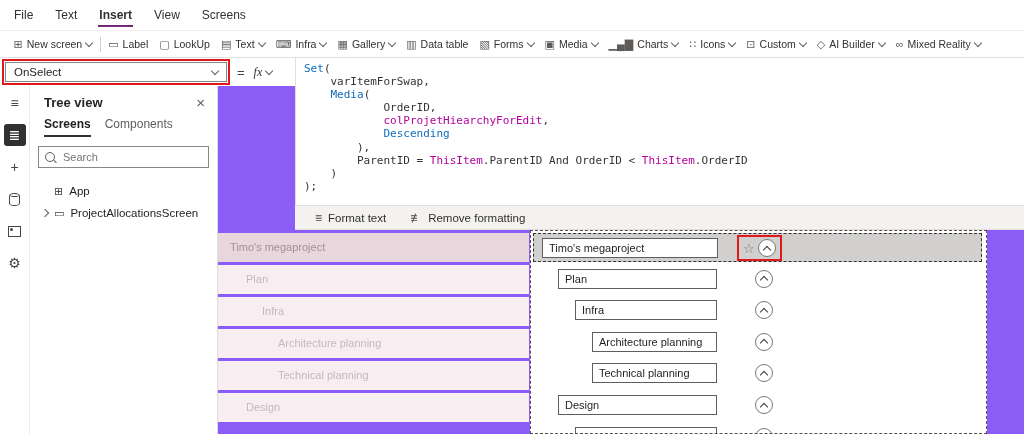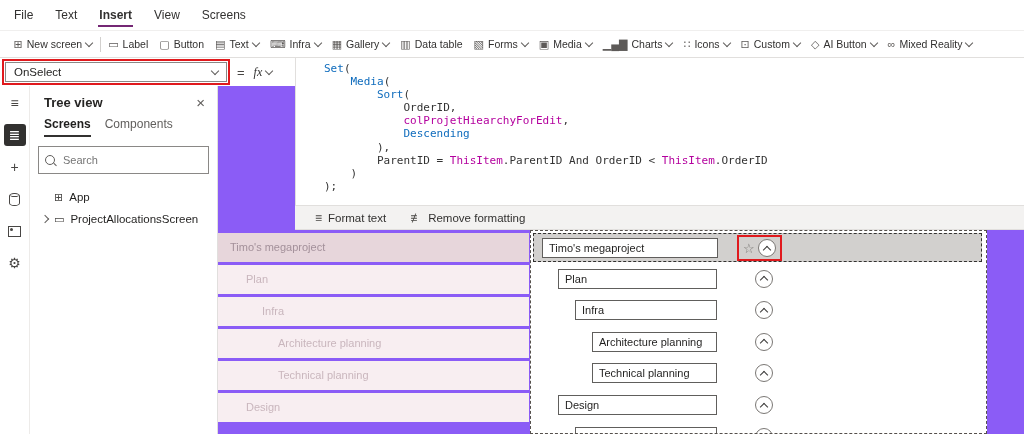--- a/index.html
+++ b/index.html
@@ -26,21 +26,21 @@
 
   
   .prop-row{position:absolute;top:58px;left:0;width:295px;height:28px;background:#fff;display:flex;align-items:center;}
   .annotation{border:2px solid #e0191d;padding:1px;margin-left:2px;}
   .prop-dropdown{width:222px;height:20px;border:1px solid #8a8886;background:#fff;display:flex;align-items:center;justify-content:space-between;padding:0 8px;box-sizing:border-box;font-size:11.5px;color:#201f1e;cursor:default;}
   .eq{margin-left:7px;font-size:13px;color:#484644;}
   .fx{margin-left:9px;display:flex;align-items:center;gap:4px;font-size:12px;color:#323130;cursor:default;}
   .fx i{font-family:"Liberation Serif",serif;font-style:italic;}
 
   .formula{position:absolute;left:295px;top:58px;width:729px;height:148px;background:#fff;border-left:1px solid #e1dfdd;border-bottom:1px solid #e1dfdd;box-sizing:border-box;padding:4px 0 0 8px;font-family:"DejaVu Sans Mono","Liberation Mono",monospace;font-size:11px;line-height:13.1px;overflow:hidden;}
-  .fline{white-space:pre;margin-left:20px;}
+  .fline{white-space:pre;}
   .tok-fn{color:#0f6cbd;}
   .tok-ent{color:#b4009e;}
   .tok-pl{color:#333;}
 
   .format-bar{position:absolute;left:295px;top:206px;width:729px;height:24px;background:#f3f2f1;border-bottom:1px solid #e1dfdd;display:flex;align-items:center;padding-left:8px;box-sizing:border-box;font-size:11.5px;color:#323130;}
   .fmt-btn{display:flex;align-items:center;gap:6px;padding:0 12px;height:100%;cursor:default;}
   .fmt-ic{font-size:12px;color:#484644;line-height:1;}
 
   
   .rail{position:absolute;left:0;top:86px;width:30px;height:348px;background:#fff;border-right:1px solid #edebe9;box-sizing:border-box;display:flex;flex-direction:column;align-items:center;gap:10px;padding-top:6px;}
@@ -52,21 +52,21 @@
   .shape-image{position:relative;width:13px;height:11px;border:1.5px solid currentColor;box-sizing:border-box;}
   .shape-image::before{content:"";position:absolute;width:3px;height:3px;border-radius:50%;background:currentColor;top:1px;left:1px;}
 
   
   .tree-panel{position:absolute;left:30px;top:86px;width:188px;height:348px;background:#fff;border-right:1px solid #e1dfdd;box-sizing:border-box;color:#323130;}
   .tree-header{display:flex;justify-content:space-between;padding:9px 12px 5px 14px;font-size:13px;font-weight:bold;color:#252423;}
   .tree-close{font-weight:normal;font-size:15px;color:#605e5c;cursor:default;line-height:1;}
   .tree-tabs{display:flex;gap:14px;padding:2px 14px 0 14px;font-size:12px;}
   .tree-tab{padding-bottom:4px;color:#605e5c;cursor:default;}
   .tree-tab.active{color:#201f1e;font-weight:bold;border-bottom:2px solid #323130;text-align:right;}
-  .search-box{margin:9px 8px 0 8px;height:28px;border:1px solid #8a8886;display:flex;align-items:center;gap:6px;padding:0 6px;box-sizing:border-box;background:#fff;}
+  .search-box{margin:9px 8px 0 8px;height:22px;border:1px solid #8a8886;display:flex;align-items:center;gap:6px;padding:0 6px;box-sizing:border-box;background:#fff;}
   .search-glass{width:8px;height:8px;border:1.2px solid #605e5c;border-radius:50%;position:relative;flex:none;}
   .search-glass::after{content:"";position:absolute;width:4px;height:1.2px;background:#605e5c;transform:rotate(45deg);right:-3px;bottom:-1px;}
   .search-input{border:none;outline:none;font-size:11px;color:#323130;width:130px;font-family:inherit;background:transparent;}
   .tree-list{margin-top:12px;}
   .tree-item{display:flex;align-items:center;gap:6px;height:22px;padding-left:12px;font-size:11.5px;color:#201f1e;cursor:default;}
   .tree-glyph{color:#484644;font-size:11px;line-height:1;}
 
   
   .canvas{position:absolute;left:218px;top:86px;width:806px;height:348px;background:#8b5cf6;overflow:hidden;}
   .faded-list{position:absolute;left:0;top:147px;width:311px;}
@@ -101,21 +101,21 @@
         <span class="rlabel">New screen</span>
         <span class="chev chev-down"></span>
       </div>
       <span class="rdivider"></span>
       <div class="ribbon-item">
         <span class="ricon">▭</span>
         <span class="rlabel">Label</span>
       </div>
       <div class="ribbon-item">
         <span class="ricon">▢</span>
-        <span class="rlabel">Button</span>
+        <span class="rlabel">LookUp</span>
       </div>
       <div class="ribbon-item">
         <span class="ricon">▤</span>
         <span class="rlabel">Text</span>
         <span class="chev chev-down"></span>
       </div>
       <div class="ribbon-item">
         <span class="ricon">⌨</span>
         <span class="rlabel">Infra</span>
         <span class="chev chev-down"></span>
@@ -149,21 +149,21 @@
         <span class="rlabel">Icons</span>
         <span class="chev chev-down"></span>
       </div>
       <div class="ribbon-item">
         <span class="ricon">⊡</span>
         <span class="rlabel">Custom</span>
         <span class="chev chev-down"></span>
       </div>
       <div class="ribbon-item">
         <span class="ricon">◇</span>
-        <span class="rlabel">AI Button</span>
+        <span class="rlabel">AI Builder</span>
         <span class="chev chev-down"></span>
       </div>
       <div class="ribbon-item">
         <span class="ricon">∞</span>
         <span class="rlabel">Mixed Reality</span>
         <span class="chev chev-down"></span>
       </div>
     </div>
   <div class="swatch"></div>
 
@@ -246,22 +246,22 @@
           <input type="text" class="g-input" value="Design phase 1" style="left: 42px; width: 142px;">
           <span class="g-chev-circle abs">
             <span class="chev chev-up"></span>
           </span>
         </div>
       </div>
   </div>
 
   <div class="formula">
       <div class="fline"><span class="tok-fn">Set</span><span class="tok-pl">(</span></div>
+      <div class="fline"><span class="tok-pl">    varItemForSwap,</span></div>
       <div class="fline"><span class="tok-pl">    </span><span class="tok-fn">Media</span><span class="tok-pl">(</span></div>
-      <div class="fline"><span class="tok-pl">        </span><span class="tok-fn">Sort</span><span class="tok-pl">(</span></div>
       <div class="fline"><span class="tok-pl">            OrderID,</span></div>
       <div class="fline"><span class="tok-pl">            </span><span class="tok-ent">colProjetHiearchyForEdit</span><span class="tok-pl">,</span></div>
       <div class="fline"><span class="tok-pl">            </span><span class="tok-fn">Descending</span></div>
       <div class="fline"><span class="tok-pl">        ),</span></div>
       <div class="fline"><span class="tok-pl">        ParentID = </span><span class="tok-ent">ThisItem</span><span class="tok-pl">.ParentID And OrderID &lt; </span><span class="tok-ent">ThisItem</span><span class="tok-pl">.OrderID</span></div>
       <div class="fline"><span class="tok-pl">    )</span></div>
       <div class="fline"><span class="tok-pl">);</span></div>
     </div>
   <div class="format-bar">
       <div class="fmt-btn">

